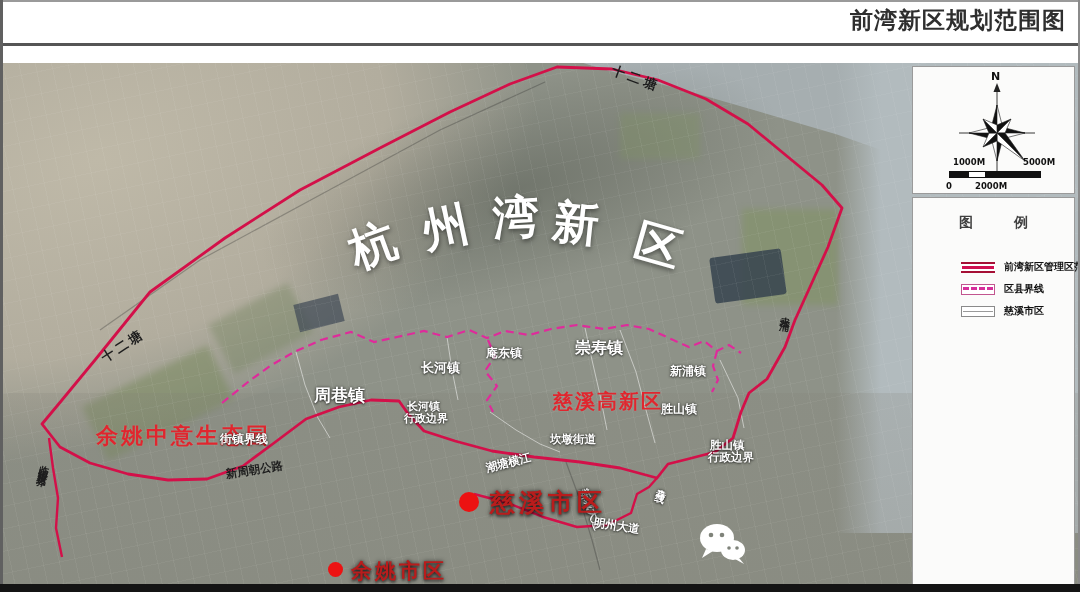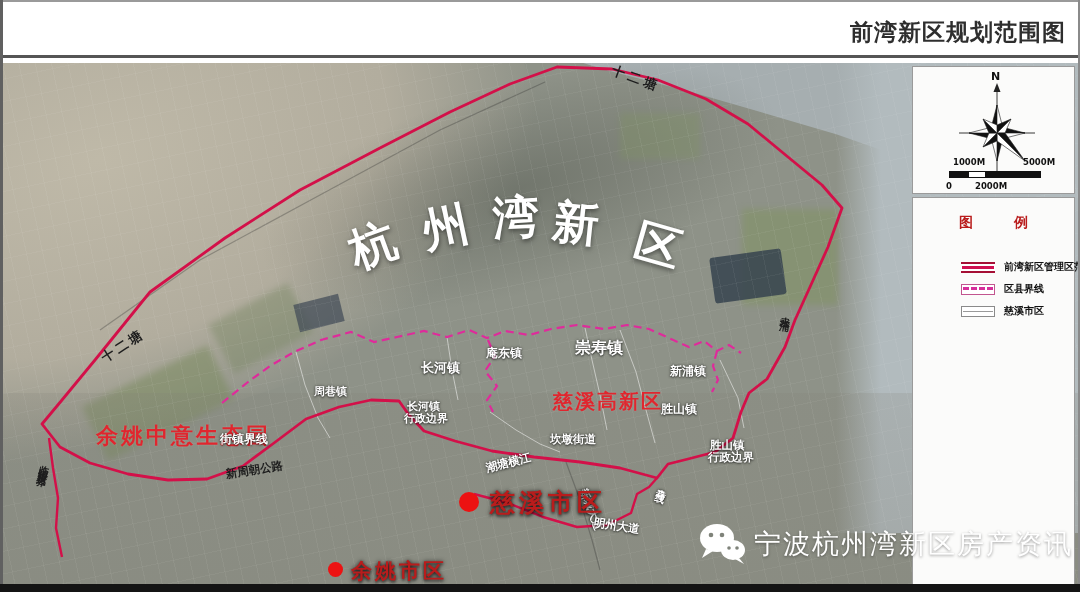--- a/index.html
+++ b/index.html
@@ -4,21 +4,21 @@
 <style>
   html,body{margin:0;padding:0;background:#e8e8e8;}
   .stage{position:relative;width:1080px;height:592px;background:#fff;overflow:hidden;
          font-family:"DejaVu Sans","Liberation Sans",sans-serif;}
 
   
   .top-edge{position:absolute;left:0;top:0;right:0;height:2px;background:#9a9a9a;z-index:9;}
   .left-edge{position:absolute;left:0;top:0;width:3px;bottom:0;background:#606060;z-index:9;}
   .right-edge{position:absolute;right:0;top:0;width:2px;bottom:0;background:#8a8a8a;z-index:9;}
   .bottom-bar{position:absolute;left:0;right:0;bottom:0;height:8px;background:#141414;z-index:9;}
-  .header{position:absolute;top:2px;left:0;right:0;height:56px;background:#ffffff;
+  .header{position:absolute;top:2px;left:0;right:0;height:44px;background:#ffffff;
           border-bottom:3px solid #555;z-index:8;display:flex;align-items:flex-end;
           justify-content:flex-end;box-sizing:border-box;padding:0 14px 7px 0;}
   .header .title{font-size:23px;font-weight:bold;color:#2e2e2e;letter-spacing:1px;}
 
   
   .map{position:absolute;top:63px;left:0;right:0;bottom:8px;background:#8e9288;overflow:hidden;}
   .map .fx{position:absolute;}
   .flats{left:-90px;top:-70px;width:640px;height:400px;transform:rotate(-18deg);
          background:radial-gradient(ellipse at 32% 32%, #bfb9a8 0%, #b2ad9e 48%, rgba(178,173,158,0) 74%);}
   .sea-right{left:836px;top:0;width:244px;height:470px;
@@ -57,21 +57,21 @@
 
   
   .panel{position:absolute;background:#fbfbfa;border:1px solid #9a9a9a;z-index:4;box-sizing:border-box;}
   .compass-panel{left:912px;top:66px;width:163px;height:128px;}
   .legend-panel{left:912px;top:197px;width:163px;height:388px;}
   .north-label{position:absolute;left:78px;top:3px;font-size:11px;color:#111;font-weight:600;}
   .scale-text{position:absolute;font-size:8.5px;color:#111;font-weight:600;}
   .bar{position:absolute;left:36px;top:104px;width:92px;height:7px;background:#111;}
   .bar .gap{position:absolute;left:19px;top:0;bottom:0;width:18px;background:#fff;border:1px solid #111;box-sizing:border-box;}
   .legend-title{position:absolute;left:0;right:0;top:16px;text-align:center;font-size:14px;
-            color:#b91c1c;font-weight:600;letter-spacing:18px;padding-left:18px;}
+            color:#404040;font-weight:600;letter-spacing:18px;padding-left:18px;}
   .leg-row{position:absolute;left:48px;display:flex;align-items:center;}
   .sw{width:34px;height:11px;position:relative;background:#fff;box-sizing:border-box;flex:0 0 auto;}
   .sw1{border-top:2px solid #a50f35;border-bottom:2px solid #a50f35;}
   .sw1::after{content:"";position:absolute;left:1px;right:1px;top:2px;height:3px;background:#cf1050;}
   .sw2{border:1px solid #c2558f;}
   .sw2::after{content:"";position:absolute;left:1px;right:1px;top:2px;height:0;border-top:3px dashed #d62f9b;}
   .sw3{border:1px solid #8a8a8a;}
   .sw3::after{content:"";position:absolute;left:1px;right:1px;top:4px;height:1px;background:#9a9a9a;}
   .leg-label{font-size:10px;color:#111;font-weight:600;margin-left:9px;white-space:nowrap;}
 
@@ -134,21 +134,21 @@
   <span class="big-char" style="left:516px;top:218px;--r:-3deg">湾</span>
   <span class="big-char" style="left:576px;top:224px;--r:6deg">新</span>
   <span class="big-char" style="left:658px;top:246px;--r:16deg">区</span>
 
   <span class="lbl lr" style="left:96px;top:424px;font-size:22px;color:#e0262e;letter-spacing:3px">余姚中意生态园</span>
   <span class="lbl lr" style="left:553px;top:390px;font-size:20px;color:#e0262e;letter-spacing:2px">慈溪高新区</span>
 
   <span class="lbl ld" style="left:612px;top:63px;font-size:13px;transform:rotate(20deg);letter-spacing:4px">十二塘</span>
   <span class="lbl ld" style="left:103px;top:352px;font-size:13px;transform:rotate(-33deg);letter-spacing:3px">十二塘</span>
   <span class="lbl lw" style="left:220px;top:433px;font-size:12px">街镇界线</span>
-  <span class="lbl lw" style="left:314px;top:386px;font-size:11px">周巷镇</span>
+  <span class="lbl lw" style="left:314px;top:386px;font-size:17px">周巷镇</span>
   <span class="lbl lw" style="left:421px;top:361px;font-size:13px">长河镇</span>
   <span class="lbl lw" style="left:486px;top:347px;font-size:12px">庵东镇</span>
   <span class="lbl lw" style="left:575px;top:339px;font-size:16px">崇寿镇</span>
   <span class="lbl lw" style="left:670px;top:365px;font-size:12px">新浦镇</span>
   <span class="lbl lw" style="left:661px;top:403px;font-size:12px">胜山镇</span>
   <span class="lbl lw" style="left:550px;top:433px;font-size:11.5px">坎墩街道</span>
   <span class="lbl lw" style="left:407px;top:401px;font-size:11px">长河镇</span>
   <span class="lbl lw" style="left:404px;top:413px;font-size:11px">行政边界</span>
   <span class="lbl lw" style="left:710px;top:439px;font-size:11.5px">胜山镇</span>
   <span class="lbl lw" style="left:708px;top:451px;font-size:11.5px">行政边界</span>
@@ -219,21 +219,20 @@
     <svg width="48" height="42" viewBox="0 0 48 42">
       <ellipse cx="19" cy="15" rx="17" ry="14" fill="#fff"></ellipse>
       <polygon points="8,26 4,35 15,28" fill="#fff"></polygon>
       <circle cx="13" cy="12" r="2.3" fill="#7f837a"></circle>
       <circle cx="24" cy="12" r="2.3" fill="#7f837a"></circle>
       <ellipse cx="35" cy="27" rx="12" ry="10" fill="#fff"></ellipse>
       <polygon points="41,35 46,41 37,36" fill="#fff"></polygon>
       <circle cx="31" cy="25" r="1.8" fill="#7f837a"></circle>
       <circle cx="39" cy="25" r="1.8" fill="#7f837a"></circle>
     </svg>
-    <span class="wm-text">宁波杭州湾新区房产资讯</span>
   </div>
 
   <div class="header">
     <span class="title">前湾新区规划范围图</span>
   </div>
   <div class="top-edge"></div>
   <div class="left-edge"></div>
   <div class="right-edge"></div>
   <div class="bottom-bar"></div>
 

